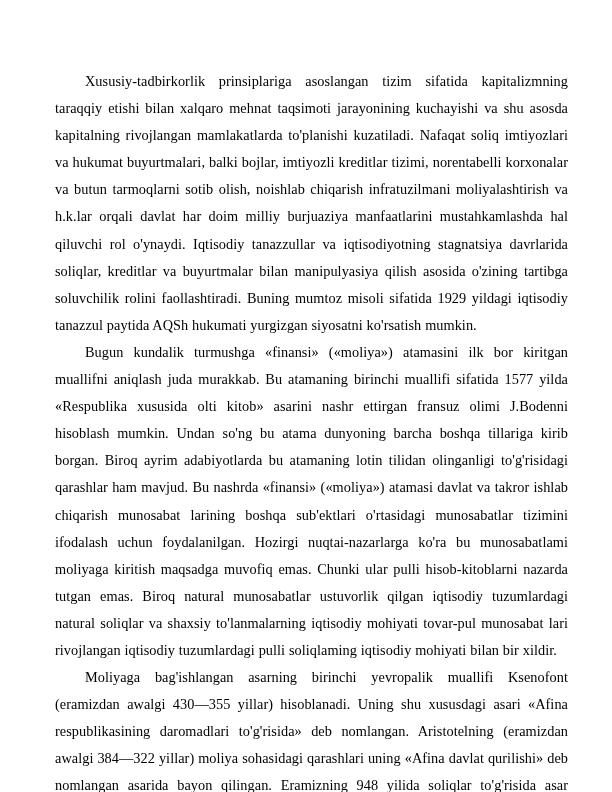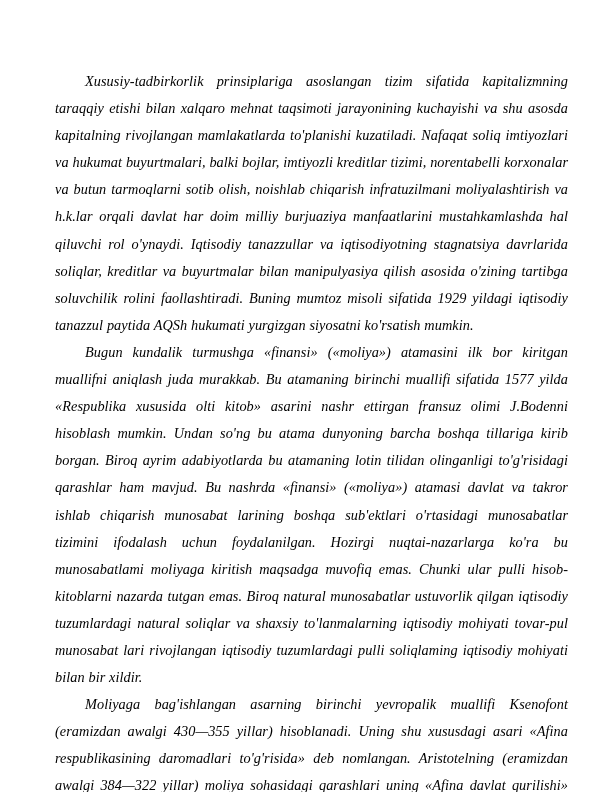--- a/index.html
+++ b/index.html
@@ -31,21 +31,20 @@
     margin: 0;
     padding: 0;
     text-indent: 30px;
     text-align: justify;
     font-size: 14.3px;
     line-height: 27.1px;
     letter-spacing: 0.05px;
     word-spacing: 0.2px;
     -webkit-hyphens: none;
     hyphens: none;
-    font-style: italic;
   }
 </style>
 </head>
 <body>
 
 <div class="page">
   <div class="text-body">
     <p class="para">Xususiy-tadbirkorlik prinsiplariga asoslangan tizim sifatida kapitalizmning taraqqiy etishi bilan xalqaro mehnat taqsimoti jarayonining kuchayishi va shu asosda kapitalning rivojlangan mamlakatlarda to'planishi kuzatiladi. Nafaqat soliq imtiyozlari va hukumat buyurtmalari, balki bojlar, imtiyozli kreditlar tizimi, norentabelli korxonalar va butun tarmoqlarni sotib olish, noishlab chiqarish infratuzilmani moliyalashtirish va h.k.lar orqali davlat har doim milliy burjuaziya manfaatlarini mustahkamlashda hal qiluvchi rol o'ynaydi. Iqtisodiy tanazzullar va iqtisodiyotning stagnatsiya davrlarida soliqlar, kreditlar va buyurtmalar bilan manipulyasiya qilish asosida o'zining tartibga soluvchilik rolini faollashtiradi. Buning mumtoz misoli sifatida 1929 yildagi iqtisodiy tanazzul paytida AQSh hukumati yurgizgan siyosatni ko'rsatish mumkin.</p>
     <p class="para">Bugun kundalik turmushga «finansi» («moliya») atamasini ilk bor kiritgan muallifni aniqlash juda murakkab. Bu atamaning birinchi muallifi sifatida 1577 yilda «Respublika xususida olti kitob» asarini nashr ettirgan fransuz olimi J.Bodenni hisoblash mumkin. Undan so'ng bu atama dunyoning barcha boshqa tillariga kirib borgan. Biroq ayrim adabiyotlarda bu atamaning lotin tilidan olinganligi to'g'risidagi qarashlar ham mavjud. Bu nashrda «finansi» («moliya») atamasi davlat va takror ishlab chiqarish munosabat larining boshqa sub'ektlari o'rtasidagi munosabatlar tizimini ifodalash uchun foydalanilgan. Hozirgi nuqtai-nazarlarga ko'ra bu munosabatlami moliyaga kiritish maqsadga muvofiq emas. Chunki ular pulli hisob-kitoblarni nazarda tutgan emas. Biroq natural munosabatlar ustuvorlik qilgan iqtisodiy tuzumlardagi natural soliqlar va shaxsiy to'lanmalarning iqtisodiy mohiyati tovar-pul munosabat lari rivojlangan iqtisodiy tuzumlardagi pulli soliqlaming iqtisodiy mohiyati bilan bir xildir.</p>
     <p class="para">Moliyaga bag'ishlangan asarning birinchi yevropalik muallifi Ksenofont (eramizdan awalgi 430—355 yillar) hisoblanadi. Uning shu xususdagi asari «Afina respublikasining daromadlari to'g'risida» deb nomlangan. Aristotelning (eramizdan awalgi 384—322 yillar) moliya sohasidagi qarashlari uning «Afina davlat qurilishi» deb nomlangan asarida bayon qilingan. Eramizning 948 yilida soliqlar to'g'risida asar yozgan Qadam ismli arab</p>

